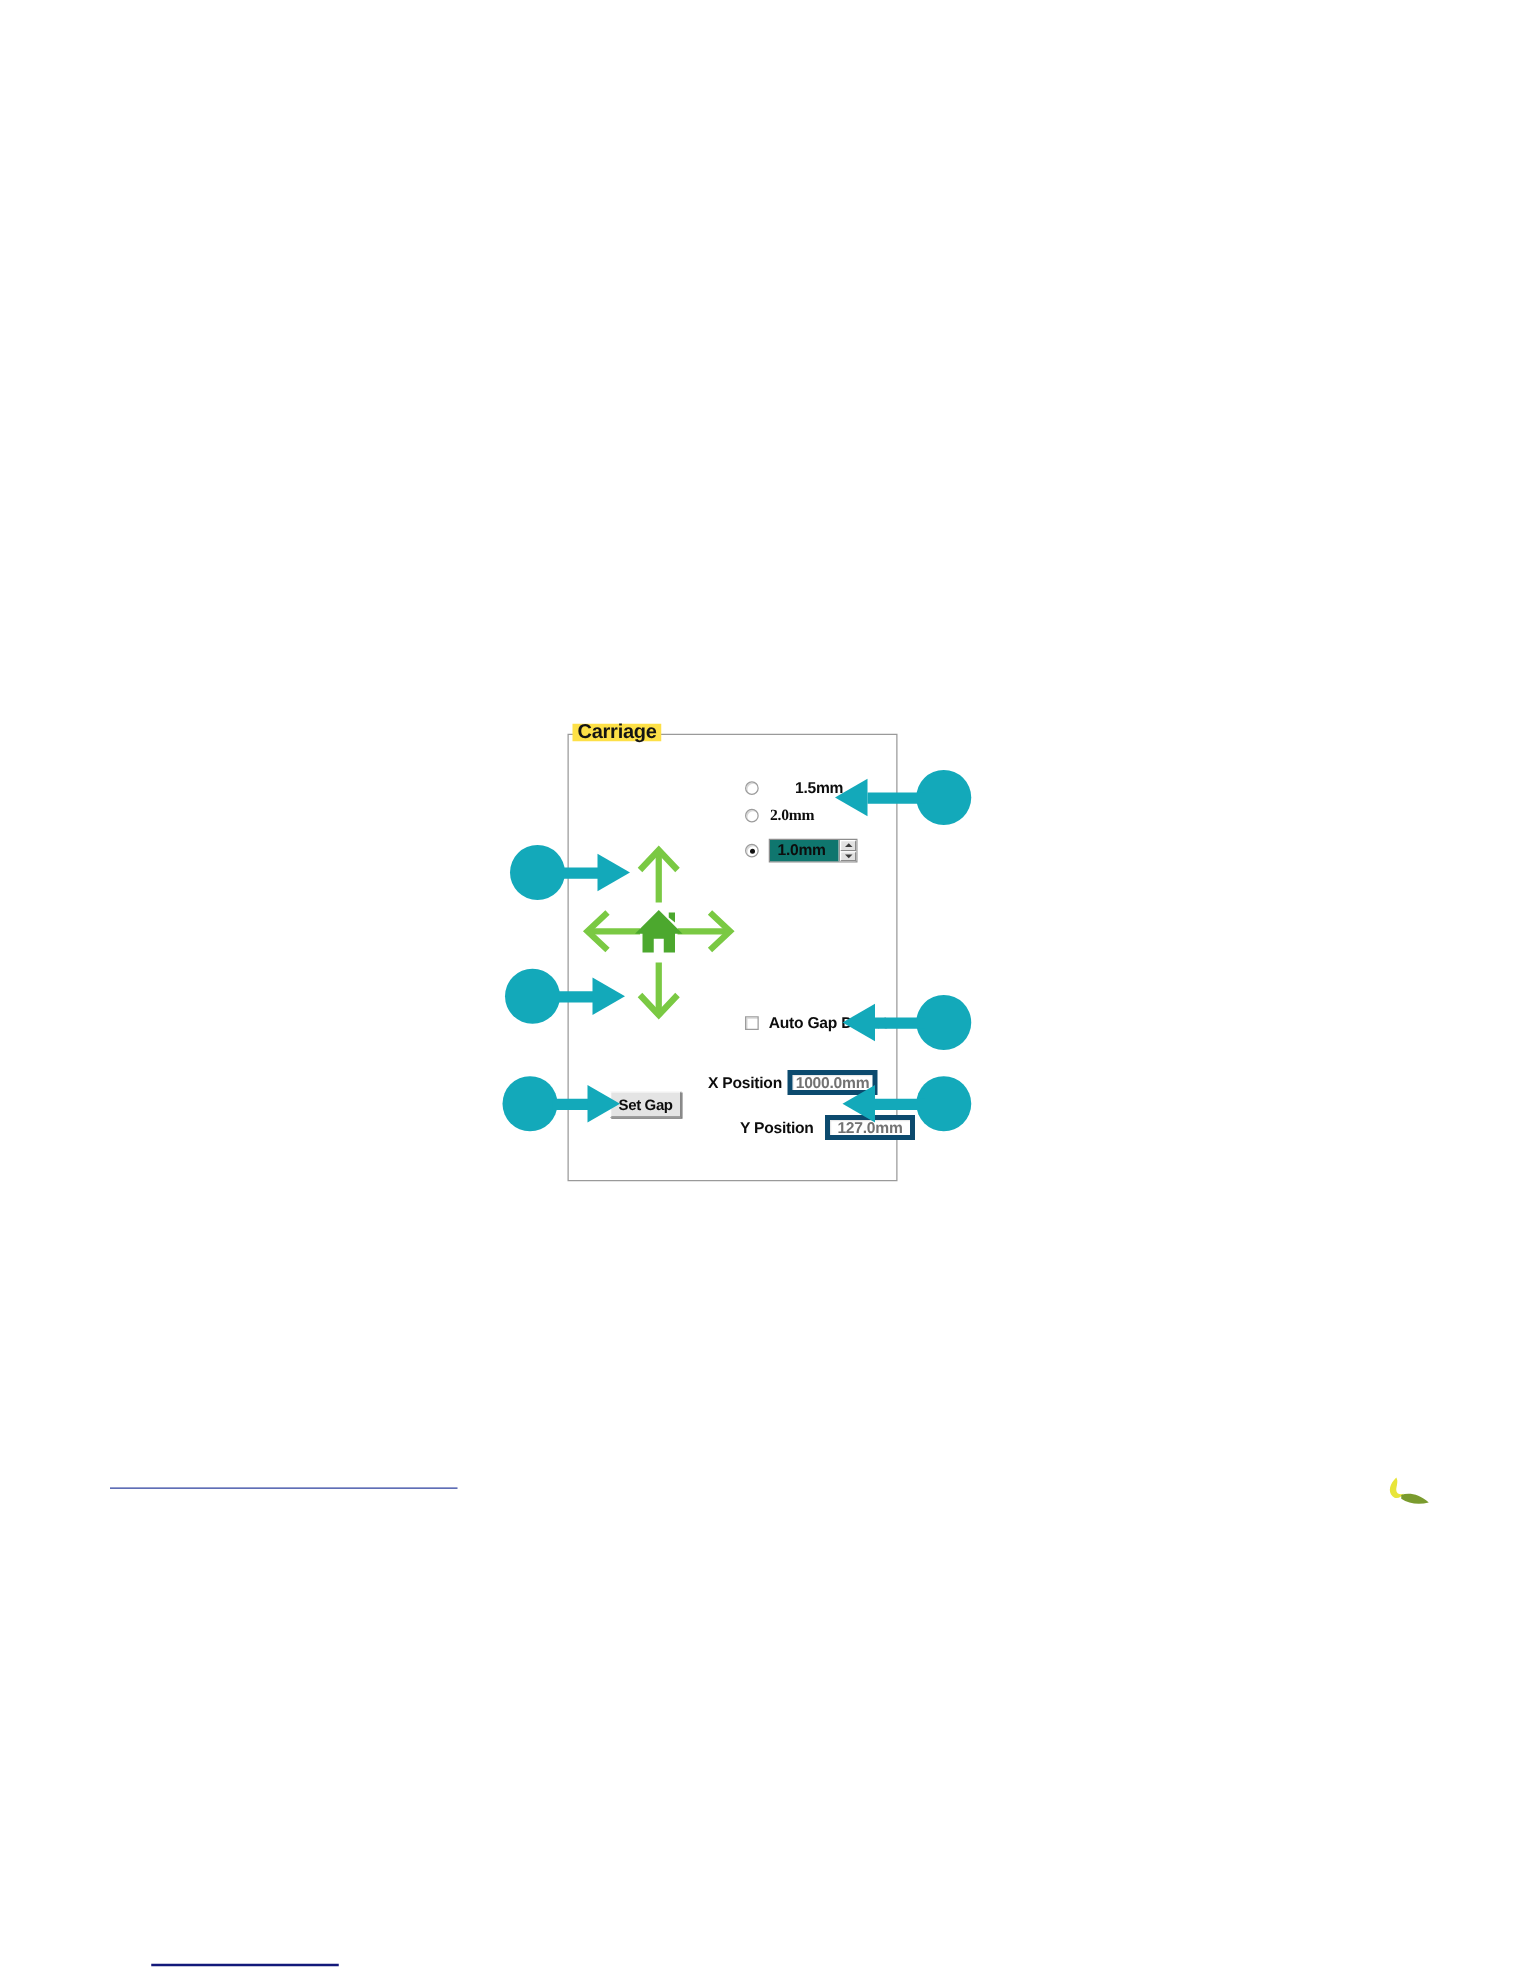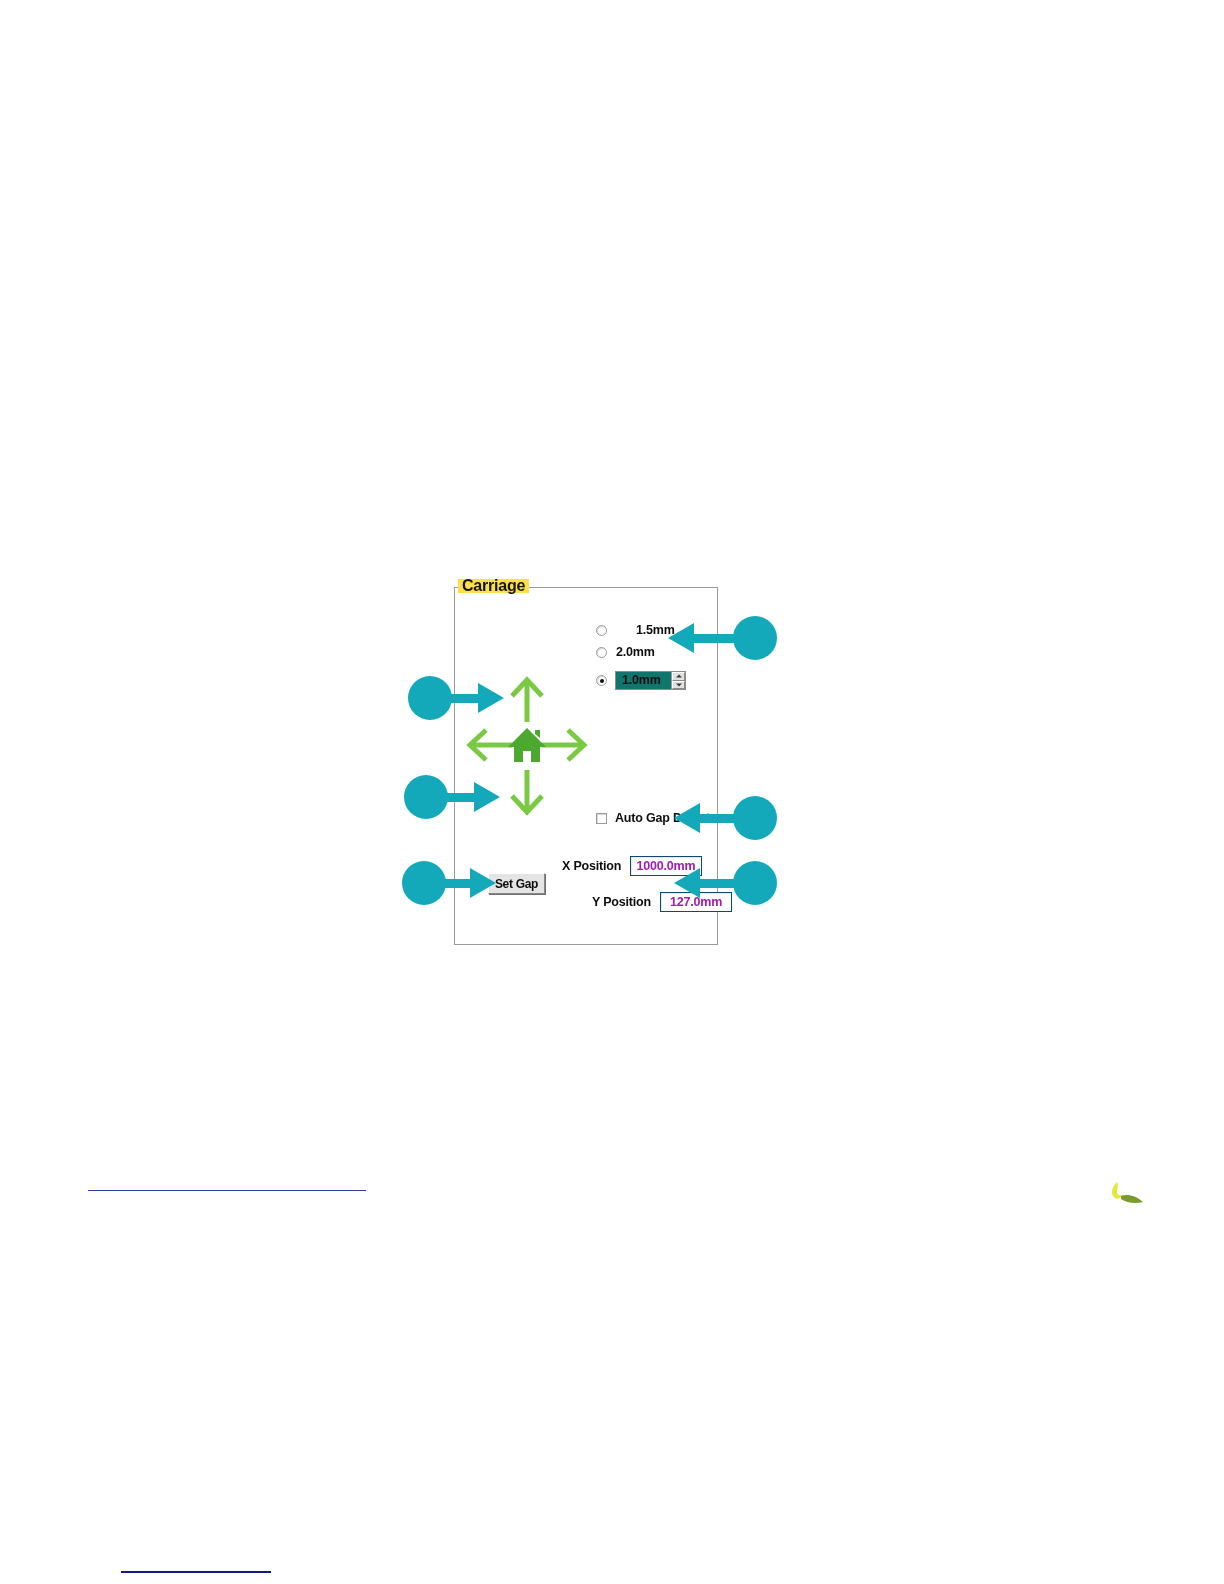--- a/index.html
+++ b/index.html
@@ -77,21 +77,21 @@
   }
   .radio-label {
     font-size: 12.5px;
     font-weight: bold;
     color: #0d0d0d;
     margin-left: 9px;
     letter-spacing: -0.2px;
   }
 
   #radio-1-5 { left: 596px; top: 623px; gap: 20px; }
-  #radio-2-0 { left: 596px; top: 645px; }
+  #radio-2-0 { left: 596px; top: 645px; font-family: Liberation Serif, serif; }
   #radio-1-0 { left: 596px; top: 671px; }
 
   
   .spin-box {
     margin-left: 8px;
     display: flex;
     align-items: stretch;
     height: 19px;
     border: 1px solid #8d8d8d;
     background: #ffffff;
@@ -169,33 +169,33 @@
   .pos-label {
     font-size: 12.5px;
     font-weight: bold;
     color: #0d0d0d;
     letter-spacing: -0.2px;
     width: 68px;
   }
   .pos-field {
     width: 72px;
     height: 20px;
-    border: 1px solid #0c4a6e;
+    border: 4px solid #0c4a6e;
     background: #ffffff;
     box-sizing: border-box;
     display: flex;
     align-items: center;
     justify-content: center;
     font-size: 12.5px;
     font-weight: bold;
-    color: #a21caf;
+    color: #737373;
     letter-spacing: -0.2px;
     box-shadow: inset 1px 1px 0 #e9e9e9;
   }
-  #x-position-row { left: 562px; top: 856px; }
+  #x-position-row { left: 562px; top: 856px; text-align: center; }
   #y-position-row { left: 592px; top: 892px; }
 
   
   #set-gap-button {
     position: absolute;
     left: 488px;
     top: 873px;
     width: 57px;
     height: 21px;
     background: #e4e4e4;

